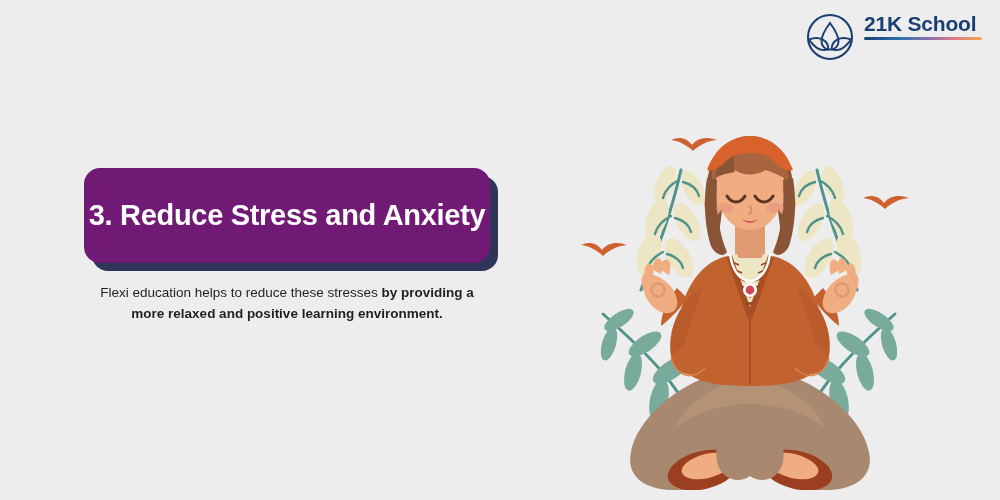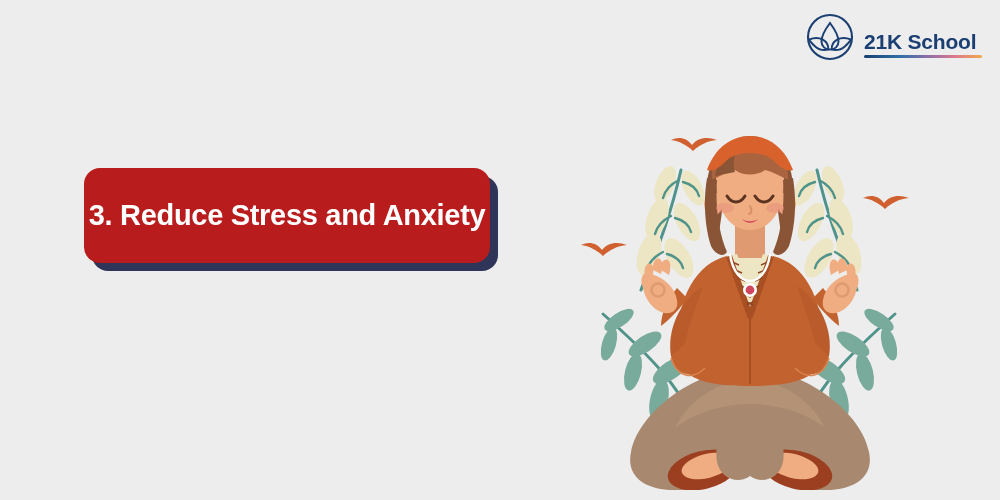--- a/index.html
+++ b/index.html
@@ -21,21 +21,21 @@
     inset: 0;
     background: #ededed;
   }
 
   
   .brand {
     position: absolute;
     top: 13px;
     right: 18px;
     display: flex;
-    align-items: flex-end;
+    align-items: flex-start;
     gap: 10px;
   }
   .brand-mark {
     width: 48px;
     height: 48px;
     flex: 0 0 48px;
     display: block;
   }
   .brand-text {
     display: flex;
@@ -82,21 +82,21 @@
     height: 95px;
     background: #2f3559;
     border-radius: 16px;
   }
   .banner {
     position: absolute;
     left: 0;
     top: 0;
     width: 406px;
     height: 95px;
-    background: #b91c1c;
+    background: #701a75;
     border-radius: 16px;
     display: flex;
     align-items: center;
     justify-content: center;
     box-sizing: border-box;
     padding: 0 4px;
   }
   .banner-title {
     color: #ffffff;
     font-size: 29px;
@@ -148,20 +148,23 @@
     </div>
   </div>
 
   <div class="banner-wrap">
     <div class="banner-shadow"></div>
     <div class="banner">
       <div class="banner-title">3. Reduce Stress and Anxiety</div>
     </div>
   </div>
 
+  <div class="body-copy">
+    <span class="lead">Flexi education helps to reduce these stresses </span><span class="emph">by providing a more relaxed and positive learning environment.</span>
+  </div>
 
   <div class="illustration">
     <svg viewBox="0 0 350 372" aria-hidden="true">
 
       <g>
         <path d="M96 22 C104 18 112 20 117 27 C122 20 132 18 142 22 C132 23 124 27 118 33 C112 27 104 23 96 22 Z" fill="#d0602f"></path>
       </g>
       <g>
         <path d="M288 80 C296 76 304 78 309 85 C314 78 324 76 334 80 C324 81 316 85 310 91 C304 85 296 81 288 80 Z" fill="#d0602f"></path>
       </g>

